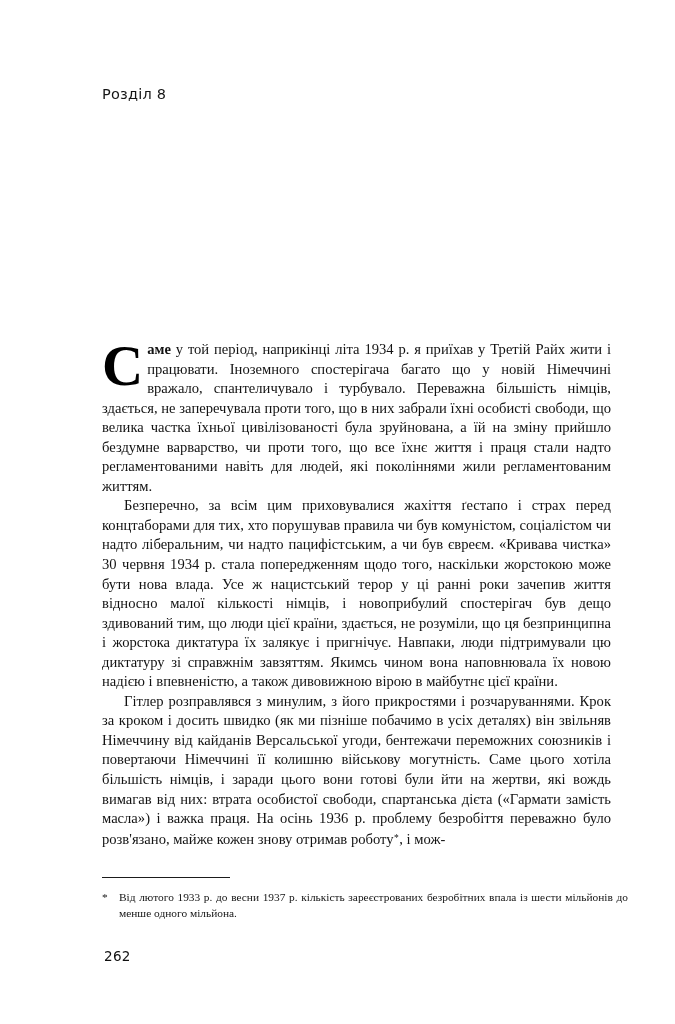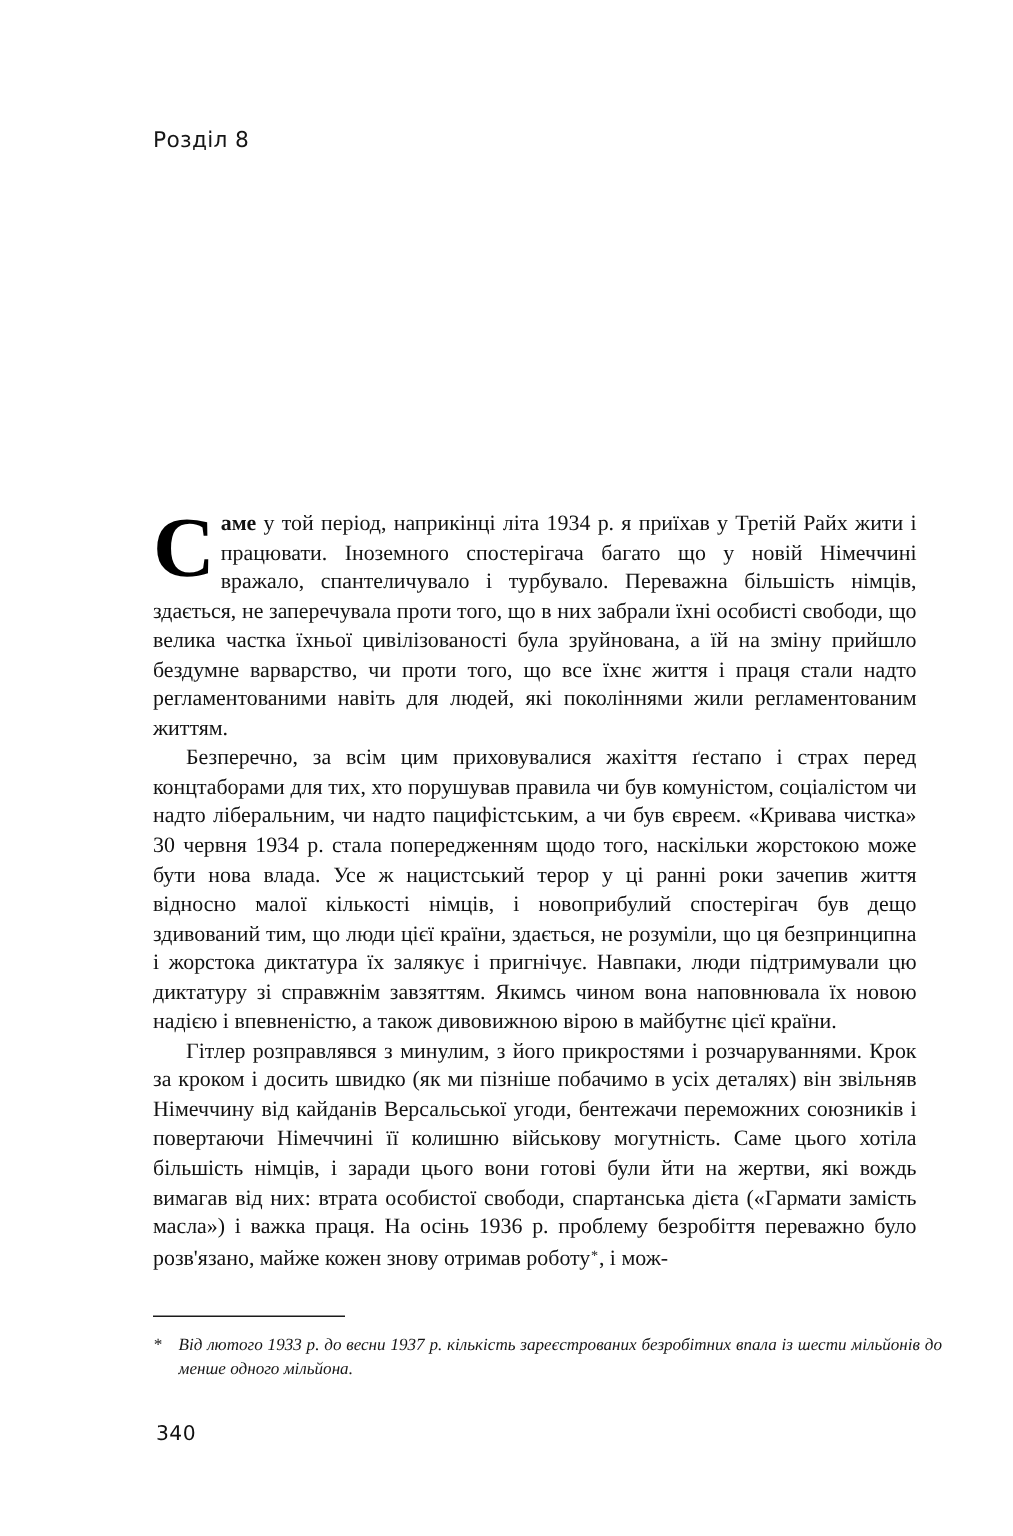--- a/index.html
+++ b/index.html
@@ -102,21 +102,20 @@
     position: absolute;
     left: 86px;
     top: 890px;
     width: 509px;
     font-size: 11.4px;
     line-height: 15.6px;
     text-align: justify;
     color: #151515;
     padding-left: 17px;
     text-indent: -17px;
-    font-style: italic;
   }
   .footnote .fn-marker {
     display: inline-block;
     width: 17px;
     text-indent: 0;
     font-size: 11.4px;
   }
 
   .fn-ref {
     font-size: 9.5px;
@@ -157,15 +156,15 @@
     </p>
 
   </div>
 
   <div class="footnote-rule"></div>
 
   <div class="footnote">
     <span class="fn-marker">*</span><span>Від лютого 1933 р. до весни 1937 р. кількість зареєстрованих безробітних впала із шести мільйонів до менше одного мільйона.</span>
   </div>
 
-  <div class="folio">340</div>
+  <div class="folio">262</div>
 
 </div>
 
 </body></html>

